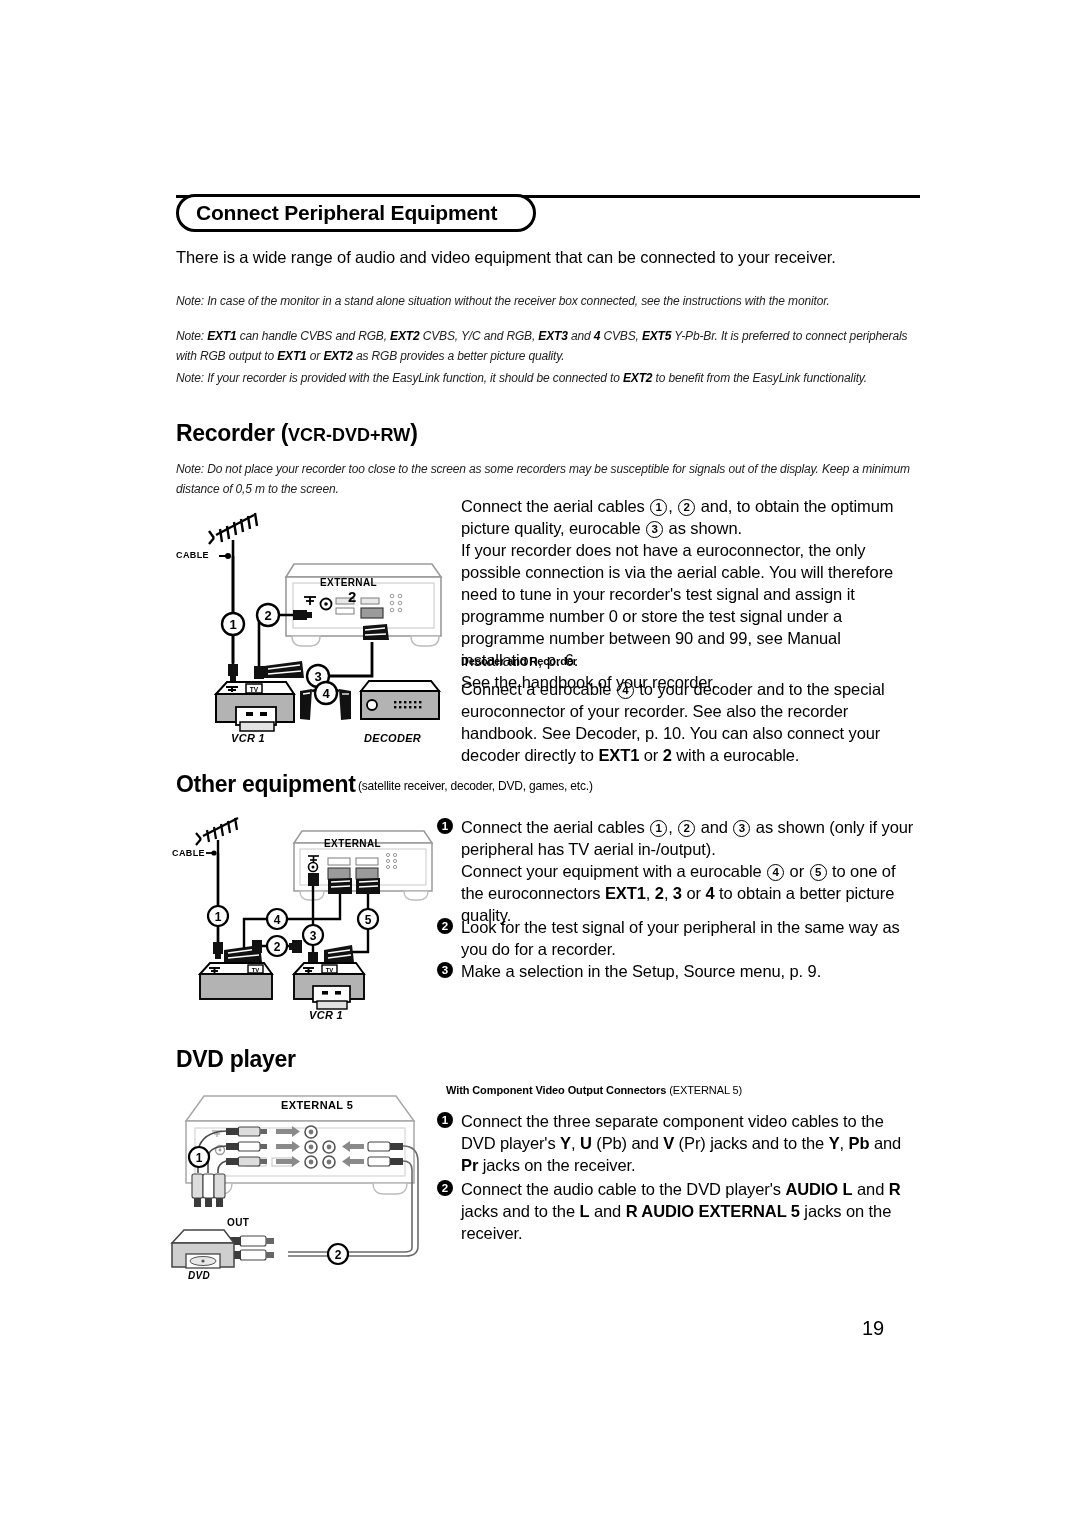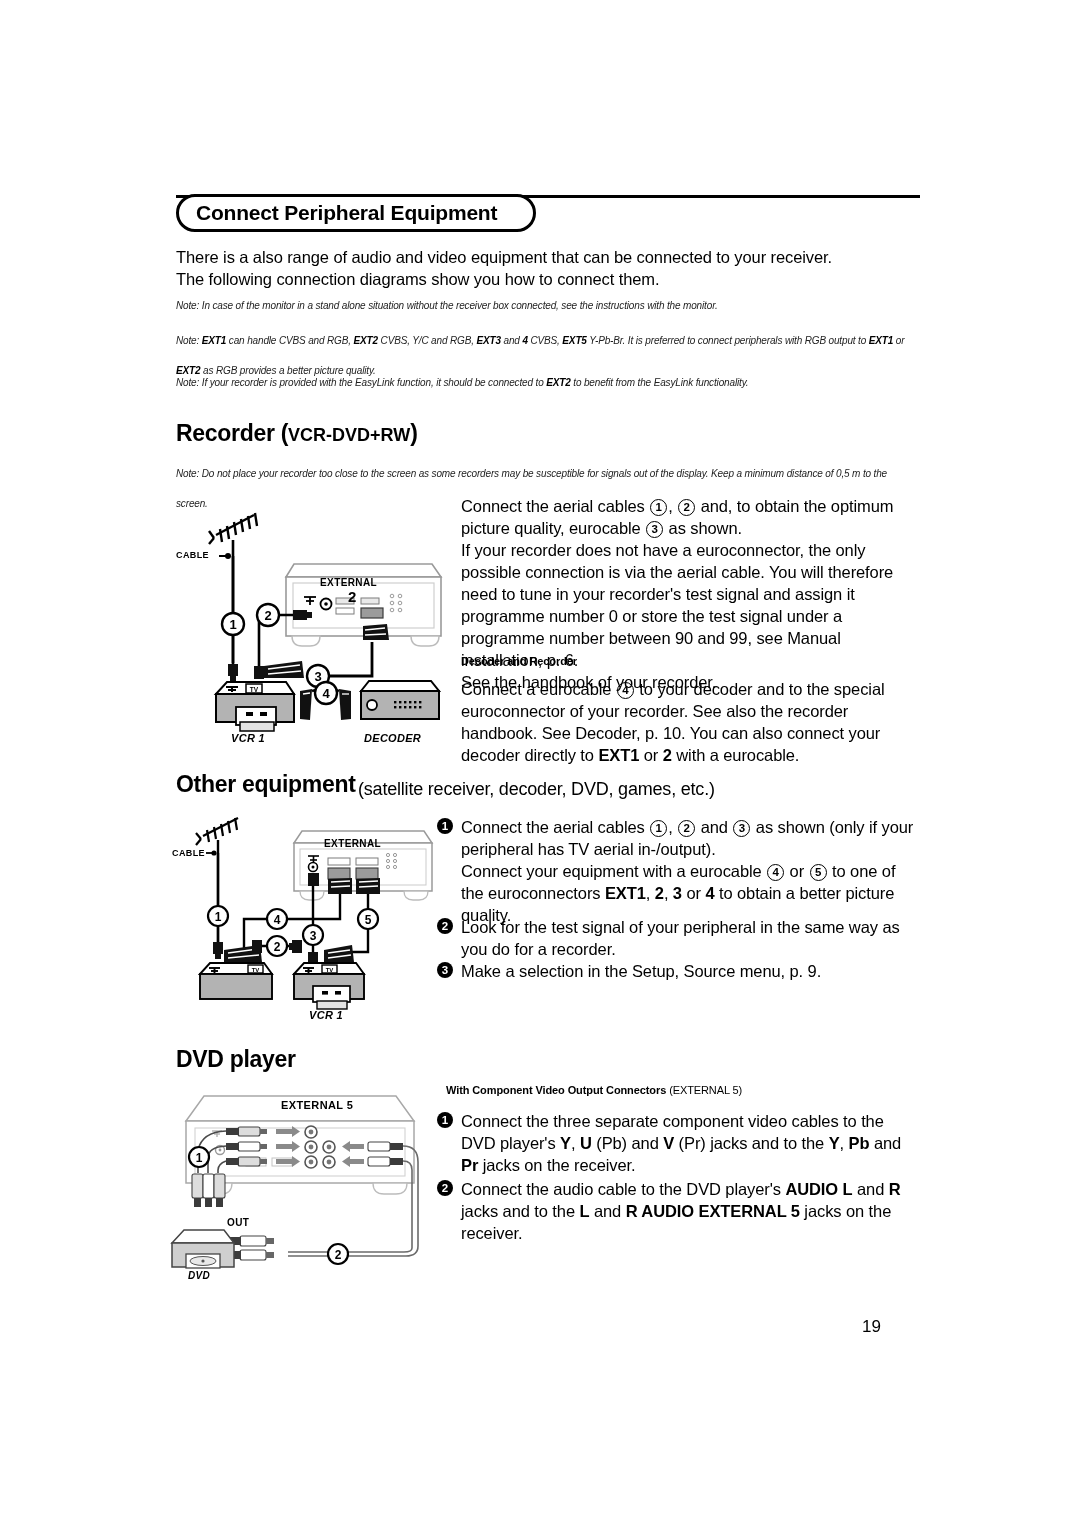--- a/index.html
+++ b/index.html
@@ -60,37 +60,37 @@
   
   .body-text {
     position: absolute;
     font-size: 16.5px;
     line-height: 22px;
     letter-spacing: -0.1px;
   }
   .note {
     position: absolute;
     font-style: italic;
-    font-size: 10px;
-    line-height: 30px;
+    font-size: 12px;
+    line-height: 20px;
     color: #222;
     letter-spacing: -0.15px;
   }
   .note b { font-style: italic; font-weight: bold; color:#000; }
 
   h2.sec {
     position: absolute;
     margin: 0;
     font-size: 23px;
     font-weight: bold;
     letter-spacing: -0.3px;
   }
   .sec-sub {
     position: absolute;
-    font-size: 18px;
+    font-size: 12px;
     letter-spacing: -0.2px;
   }
   .smallcaps {
     font-size: 18px;
     font-weight: bold;
     letter-spacing: 0px;
   }
 
   .sub-head {
     position: absolute;
@@ -151,37 +151,36 @@
     font-size: 9px;
     font-weight: bold;
     letter-spacing: 0.4px;
   }
   .dlabel.ital { font-style: italic; letter-spacing: 0.3px; }
 
   .page-number {
     position: absolute;
     left: 862px;
     top: 1317px;
-    font-size: 17px;
+    font-size: 20px;
   }
 </style>
 </head>
 <body>
 
 <div class="page">
 
   <div class="header-block">
     <div class="header-rule"></div>
     <div class="header-pill"></div>
     <div class="header-title">Connect Peripheral Equipment</div>
   </div>
 
   <div class="body-text" style="left:176px; top:246px; width:750px;">
-    <span>There is a also range of audio and video equipment that can be connected to your receiver.</span><br>
-    <span>The following connection diagrams show you how to connect them.</span>
+    <span>There is a wide range of audio and video equipment that can be connected to your receiver.</span><br>
   </div>
 
   <div class="note" style="left:176px; top:291px; width:742px;">
     <span>Note:</span>
     <span>In case of the monitor in a stand alone situation without the receiver box connected, see the instructions with the monitor.</span>
   </div>
 
   <div class="note" style="left:176px; top:326px; width:742px;">
     <span>Note:</span>
     <b>EXT1</b><span> can handle CVBS and RGB, </span><b>EXT2</b><span> CVBS, Y/C and RGB, </span><b>EXT3</b><span> and </span><b>4</b><span> CVBS, </span><b>EXT5</b><span> Y-Pb-Br. It is preferred to connect peripherals with RGB output to </span><b>EXT1</b><span> or </span><b>EXT2</b><span> as RGB provides a better picture quality.</span>

